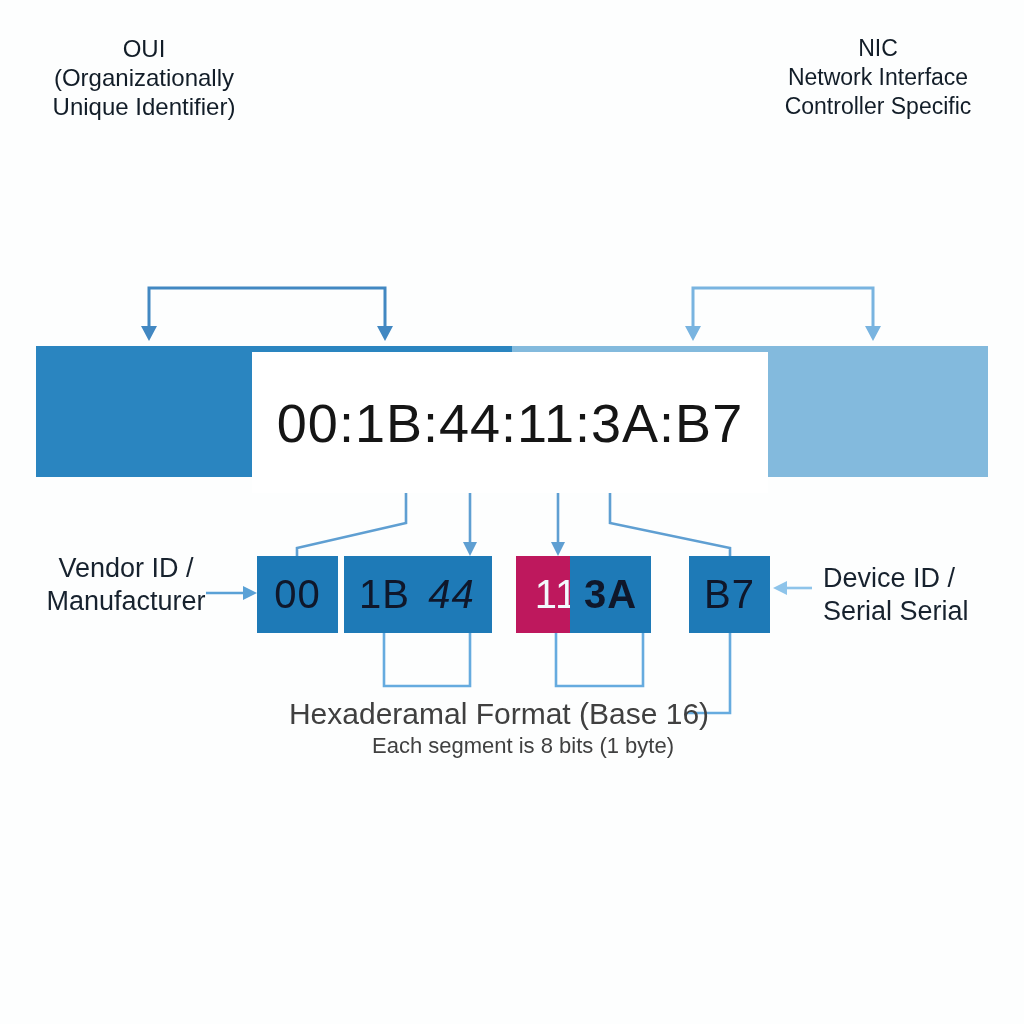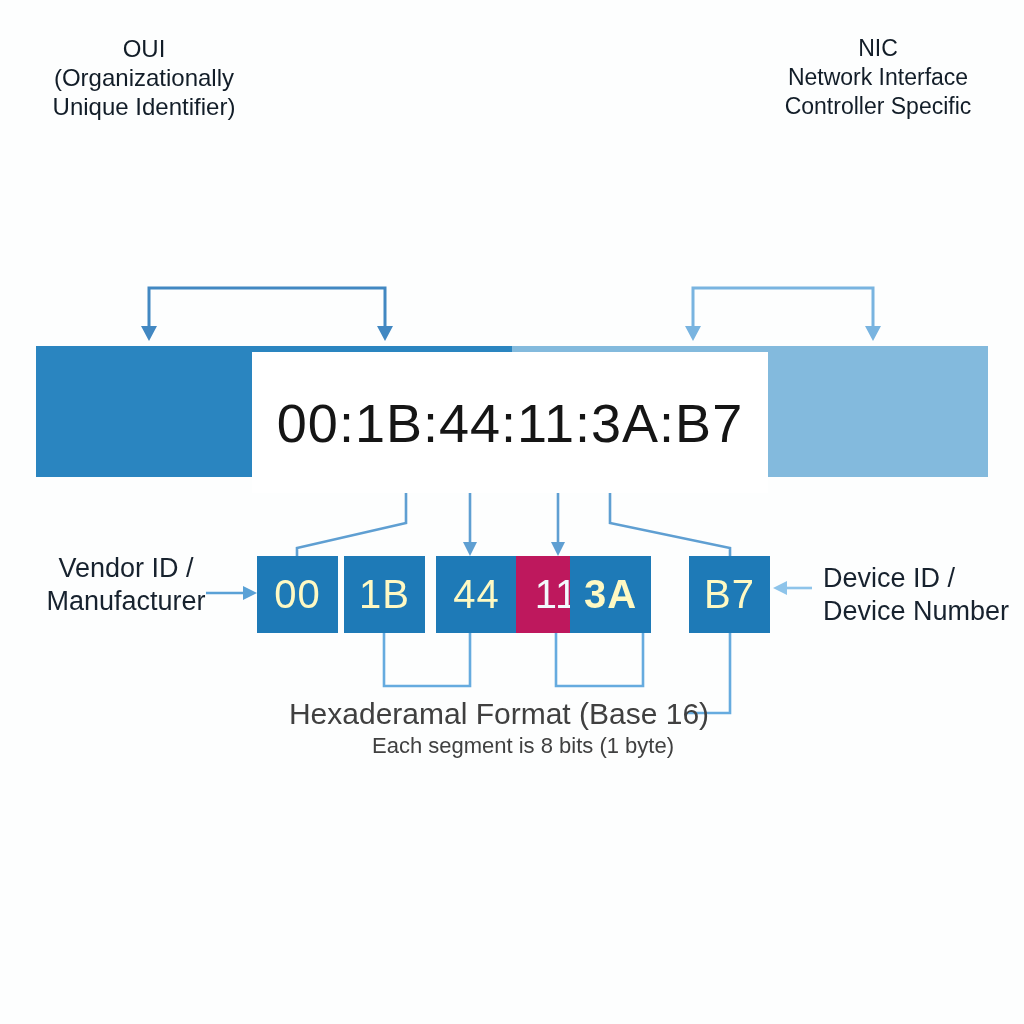--- a/index.html
+++ b/index.html
@@ -22,21 +22,21 @@
   .mac-box{
     position:absolute;left:252px;top:352px;width:516px;height:141px;background:#ffffff;
     display:flex;align-items:center;justify-content:center;
   }
   .mac-text{font-size:54px;color:#151515;letter-spacing:1px;white-space:nowrap;}
 
   
   .segment{
     position:absolute;top:556px;width:81px;height:77px;background:#1e7ab7;
     display:flex;align-items:center;justify-content:center;
-    color:#fef9c3;font-size:40px;letter-spacing:1px;
+    color:#0f172a;font-size:40px;letter-spacing:1px;
   }
   .segment.light{background:#be185d;color:#f2f8fc;}
 
   
   .side-label{position:absolute;color:#17222e;font-size:27px;line-height:33px;}
   .side-label.vendor{left:40px;top:552px;width:172px;text-align:center;}
   .side-label.device{left:823px;top:562px;width:190px;text-align:left;}
 
   
   .footer-line{position:absolute;color:#404040;white-space:nowrap;}
@@ -104,30 +104,30 @@
   </div>
 
   <div class="bar-label nic">
     <span>NIC</span>
     <span>Network Interface</span>
     <span>Controller Specific</span>
   </div>
 
   <div class="segment" style="left:257px;">00</div>
   <div class="segment" style="left:344px;">1B</div>
-  <div class="segment" style="left:436px;">44</div>
+  <div class="segment" style="left:411px;font-style:italic;">44</div>
   <div class="segment light" style="left:516px;">11</div>
   <div class="segment" style="left:570px;font-weight:bold;">3A</div>
   <div class="segment" style="left:689px;">B7</div>
 
   <div class="side-label vendor">
     <div>Vendor ID /</div>
     <div>Manufacturer</div>
   </div>
   <div class="side-label device">
     <div>Device ID /</div>
-    <div>Device Number</div>
+    <div>Serial Serial</div>
   </div>
 
   <div class="footer-line l1">Hexaderamal Format (Base 16)</div>
   <div class="footer-line l2">Each segment is 8 bits (1 byte)</div>
 
 </div>
 
 </body></html>

